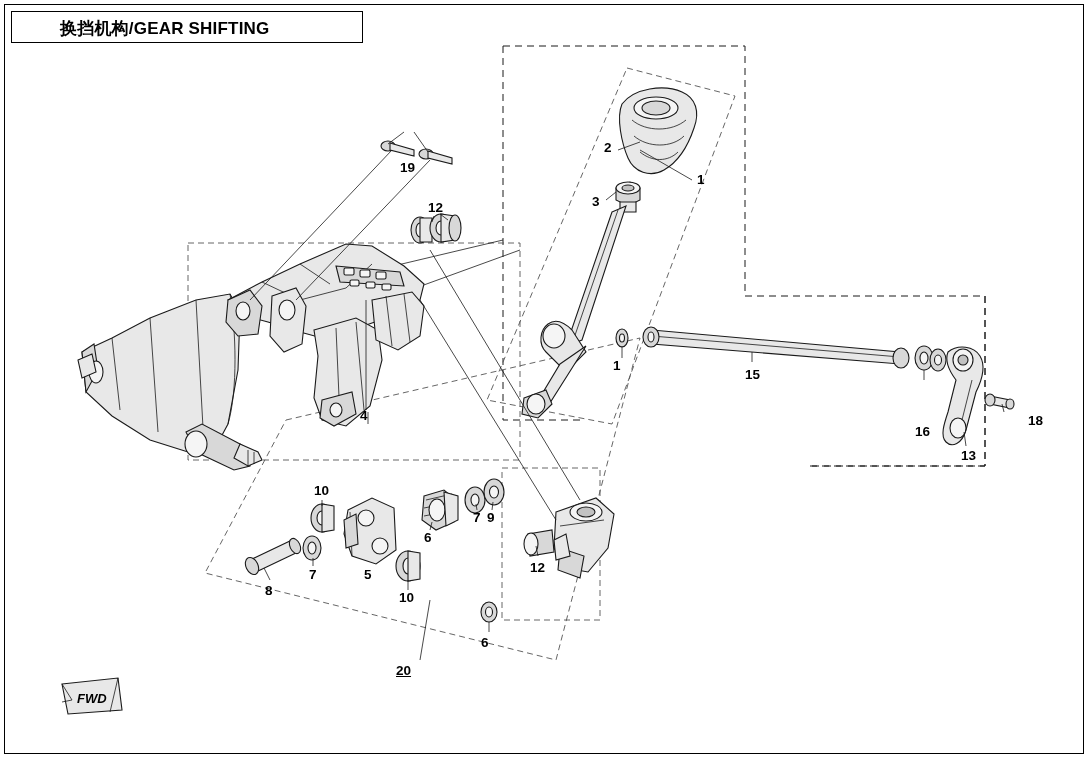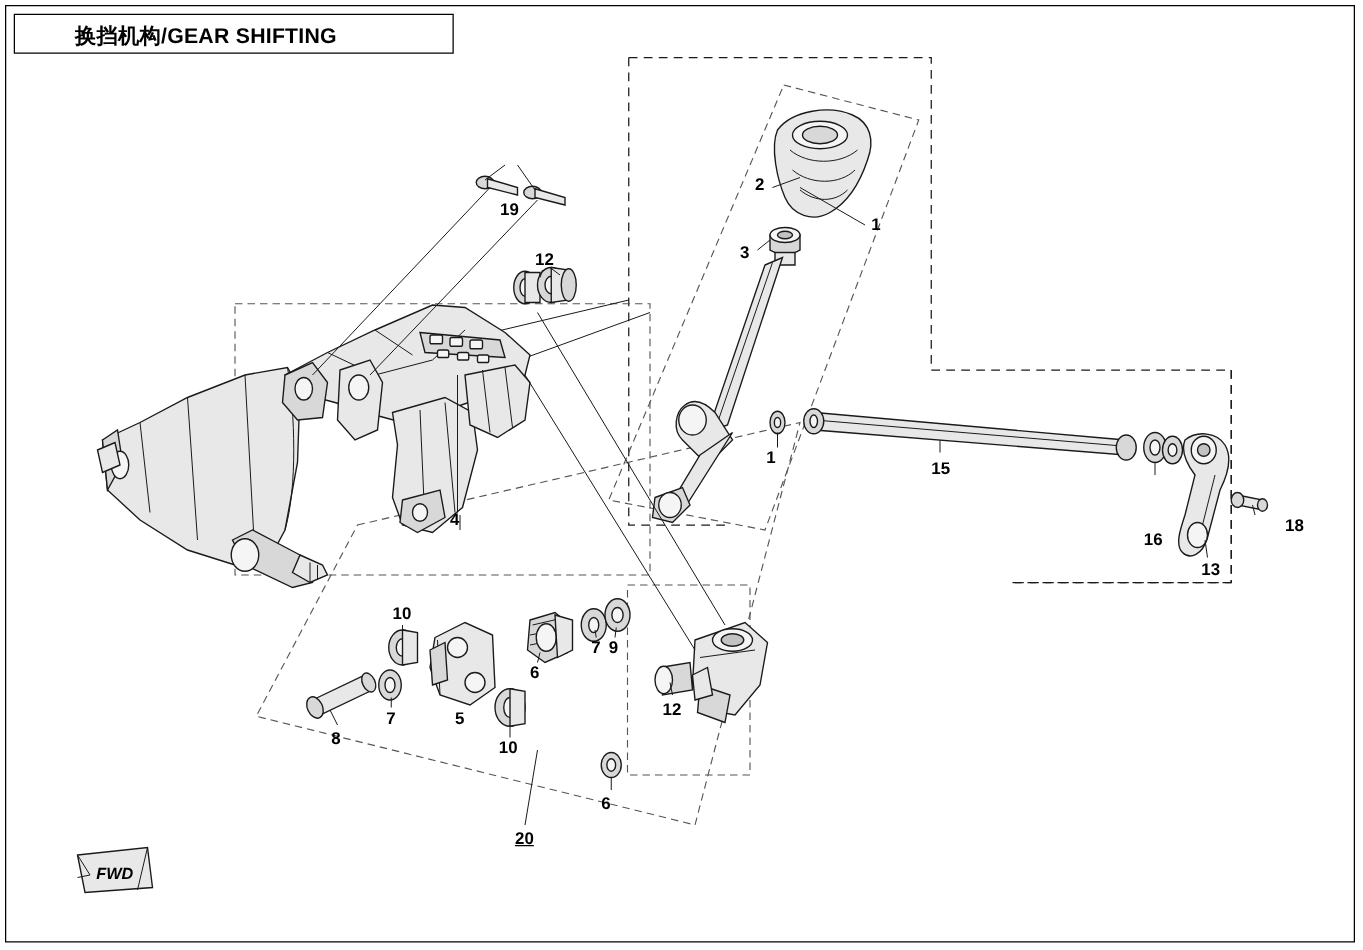--- a/index.html
+++ b/index.html
@@ -350,15 +350,15 @@
   <div class="callout" style="left:399px; top:590px;">10</div>
   <div class="callout" style="left:481px; top:635px;">6</div>
   <div class="callout" style="left:530px; top:560px;">12</div>
   <div class="callout" style="left:428px; top:200px;">12</div>
   <div class="callout" style="left:613px; top:358px;">1</div>
   <div class="callout" style="left:745px; top:367px;">15</div>
   <div class="callout" style="left:915px; top:384px;margin-top:40px;">16</div>
   <div class="callout" style="left:961px; top:448px;">13</div>
   <div class="callout" style="left:1028px; top:413px;">18</div>
   <div class="callout" style="left:400px; top:116px;margin-top:44px;">19</div>
-  <div class="callout" style="left:412px; top:663px;text-decoration:underline;">20</div>
+  <div class="callout" style="left:396px; top:663px;text-decoration:underline;">20</div>
 
 </div>
 
 </body></html>

